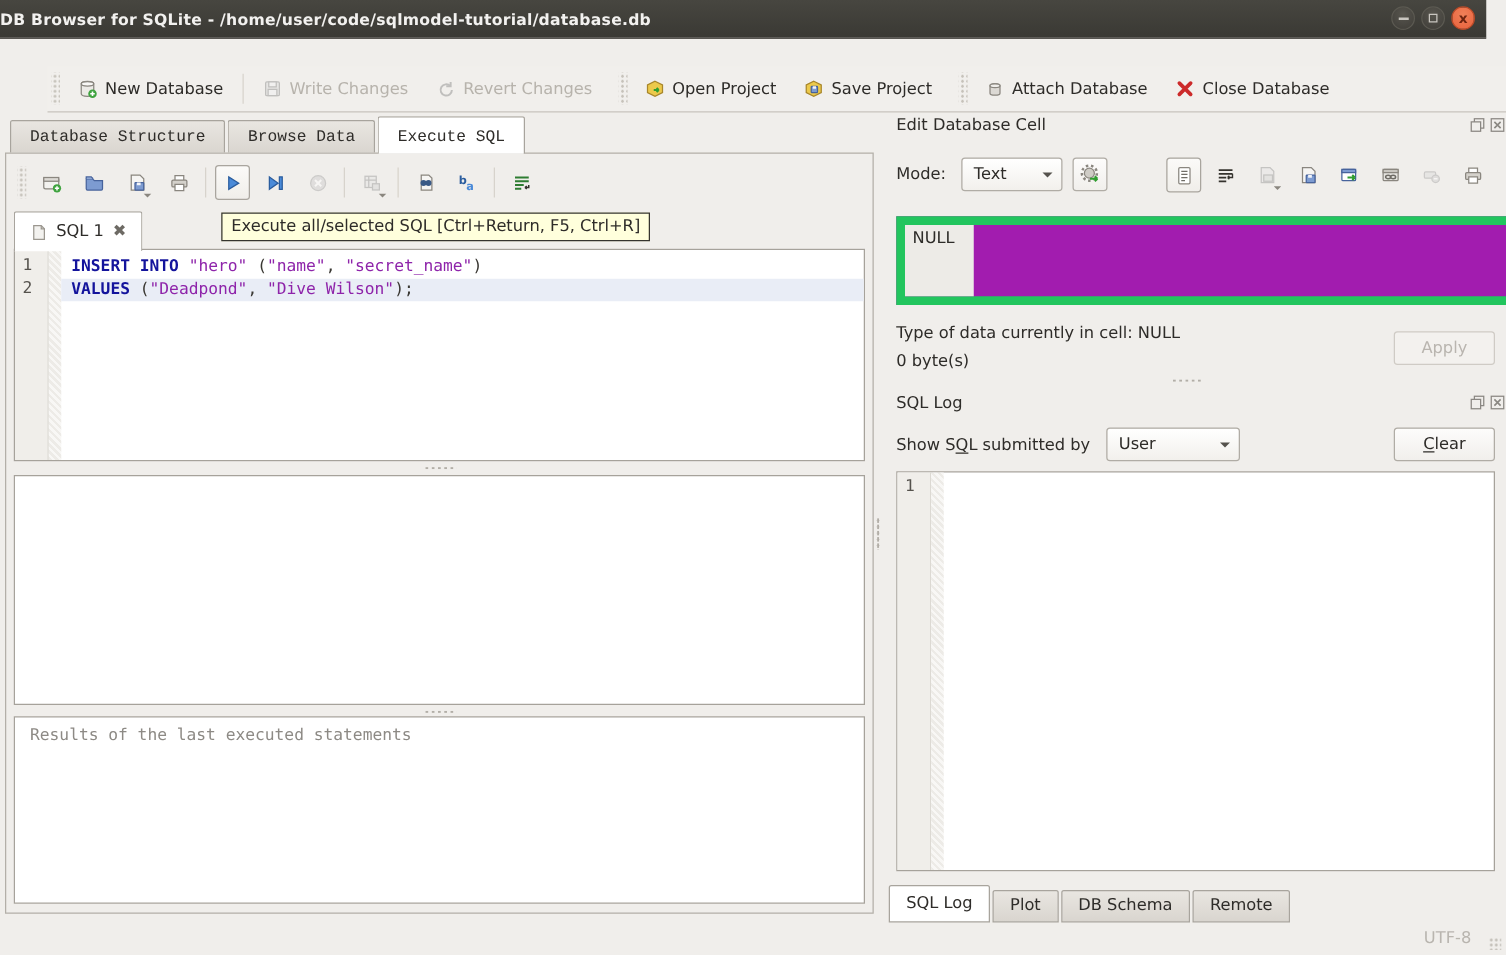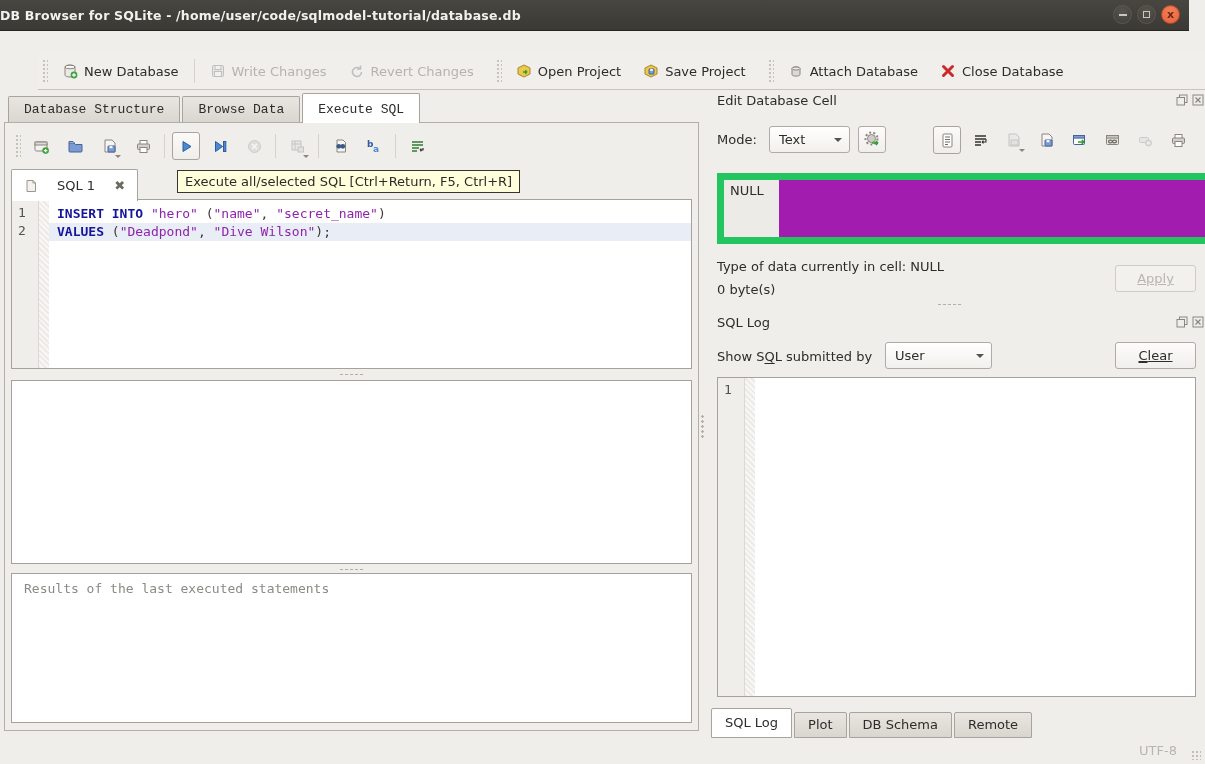--- a/index.html
+++ b/index.html
@@ -41,21 +41,21 @@
     background:linear-gradient(#e9e6e1,#d9d5cf);margin-right:2px;border-radius:2px 2px 0 0;cursor:default;font-family:Liberation Mono, monospace;}
   .mtab.active{background:#ffffff;padding-top:8px;position:relative;z-index:3;}
   
   .left-frame{position:absolute;left:4px;top:122px;width:695px;height:609px;border:1px solid #b3afa8;background:#f0eeeb;box-sizing:border-box;}
   .sqlbar{position:absolute;left:6px;top:8px;height:30px;display:flex;align-items:center;}
   .icbtn{width:28px;height:28px;display:flex;align-items:center;justify-content:center;border:1px solid transparent;border-radius:3px;margin:0 3px;box-sizing:border-box;}
   .icbtn.framed{border-color:#a9a59e;background:linear-gradient(#fbfaf8,#f0eeea);}
   .icbtn.disabled svg{opacity:.4;filter:grayscale(1);}
   .mini-arrow{width:0;height:0;border-left:3px solid transparent;border-right:3px solid transparent;border-top:3.5px solid #8a867f;position:absolute;margin-left:18px;margin-top:20px;}
   
-  .sqltab{position:absolute;left:6px;top:46px;height:31px;display:flex;align-items:center;gap:19px;
+  .sqltab{position:absolute;left:6px;top:46px;height:31px;display:flex;align-items:center;gap:7px;
     padding:0 12px;border:1px solid #a8a49d;border-bottom:none;background:#ffffff;border-radius:2px 2px 0 0;z-index:2;}
   .closex{color:#6d6a64;font-weight:bold;font-size:13px;cursor:default;}
   .tooltip{position:absolute;left:172px;top:47px;background:var(--tooltip-bg,#ffffdc);
     border:1px solid #35342f;padding:3px 7px;font-size:13px;z-index:9;white-space:nowrap;}
   
   .ebox{position:absolute;left:6px;background:#ffffff;border:1px solid #a6a29b;box-sizing:border-box;}
   .editor{top:76px;width:681px;height:170px;}
   .gutter{position:absolute;left:0;top:0;bottom:0;width:26px;background:#f0eeea;border-right:1px solid #dcd9d3;}
   .gutter .ln{position:absolute;left:6px;font-family:"DejaVu Sans Mono",monospace;font-size:13px;color:#55524d;}
   .hatch{position:absolute;left:27px;top:0;bottom:0;width:10px;
@@ -75,21 +75,21 @@
   .vsplit{position:absolute;left:699px;top:122px;width:6px;height:609px;display:flex;align-items:center;justify-content:center;}
   .vsplit .dots{width:3px;height:26px;background-image:radial-gradient(#b2aea7 1px,transparent 1.2px);background-size:3px 5px;}
   
   .dock-header{position:absolute;font-size:13px;color:#2e2c29;}
   .dock-icons{position:absolute;display:flex;gap:4px;}
   .dock-ic{width:12px;height:12px;}
   .combo{display:flex;align-items:center;justify-content:space-between;box-sizing:border-box;height:27px;
     border:1px solid #b0aca5;border-radius:3px;background:linear-gradient(#ffffff,#f2f0ec);padding:0 7px 0 9px;}
   .combo .car{width:0;height:0;border-left:4px solid transparent;border-right:4px solid transparent;border-top:4.5px solid #55524d;}
   .pbtn{display:flex;align-items:center;justify-content:center;box-sizing:border-box;height:27px;
-    border:1px solid #b0aca5;border-radius:3px;background:linear-gradient(#fdfcfb,#f1efec);text-decoration:underline;}
+    border:1px solid #b0aca5;border-radius:3px;background:linear-gradient(#fdfcfb,#f1efec);}
   .pbtn.disabled{color:#b9b5af;border-color:#cfcbc5;background:#f3f1ee;}
   .cellbox{position:absolute;left:717px;top:173px;width:517px;height:71px;border:7px solid #22c55e;background:#a21caf;box-sizing:border-box;}
   .cellstrip{position:absolute;left:0;top:0;bottom:0;width:55px;background:#edebe7;}
   .cellval{position:absolute;left:6px;top:3px;font-size:13px;color:#2e2c29;}
   .logbox{position:absolute;left:717px;top:377px;width:479px;height:320px;border:1px solid #a6a29b;background:#ffffff;box-sizing:border-box;}
   .btabs{position:absolute;left:711px;top:708px;display:flex;align-items:flex-end;}
   .btab{padding:4px 13px 5px 13px;border:1px solid #a8a49d;background:linear-gradient(#e9e6e1,#d9d5cf);margin-right:2px;border-radius:2px 2px 0 0;cursor:default;}
   .btab.active{background:#ffffff;padding-top:6px;padding-bottom:7px;}
   .statusbar-enc{position:absolute;right:28px;top:743px;color:#b9b5af;font-size:13px;}
   .grip{position:absolute;right:4px;bottom:4px;width:10px;height:10px;

